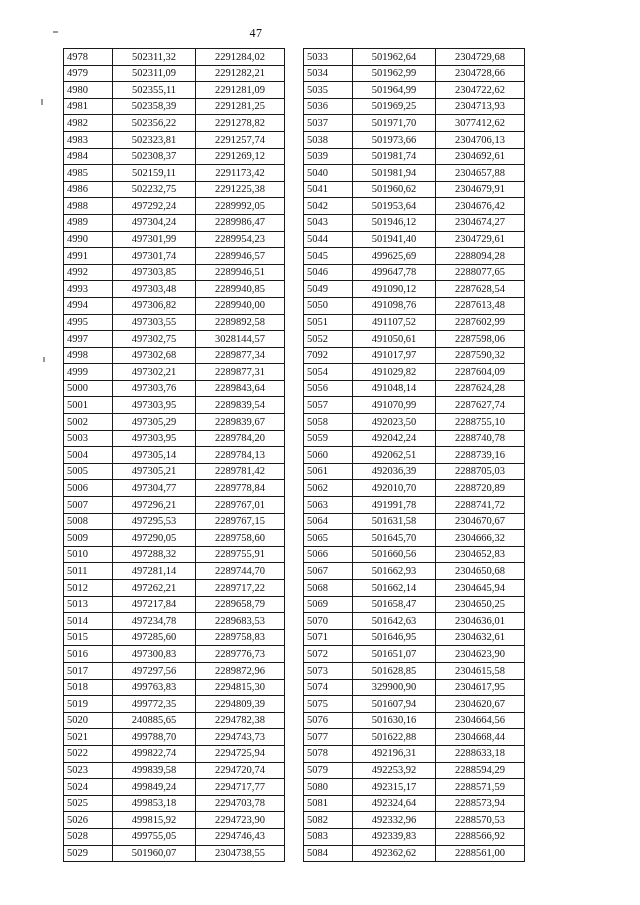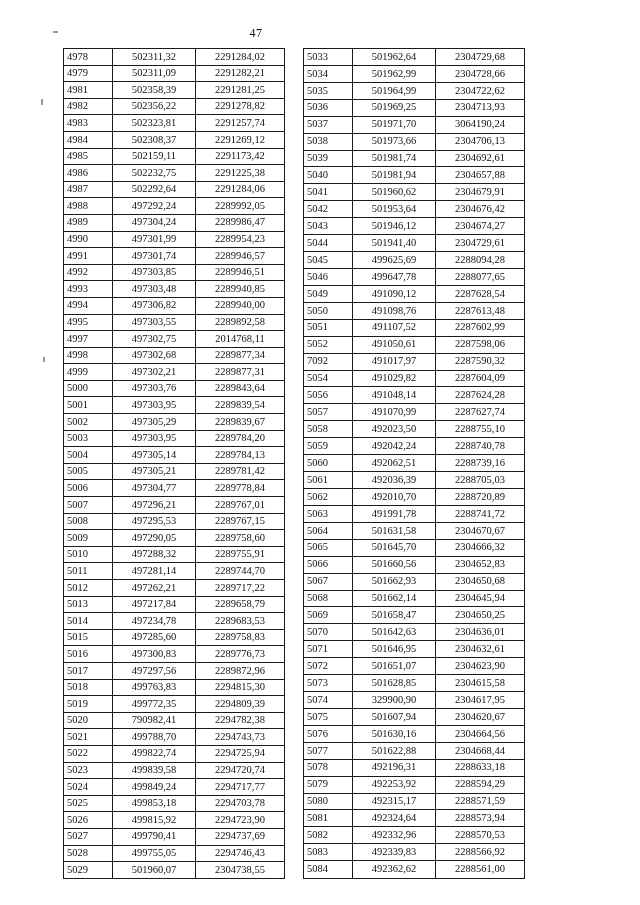--- a/index.html
+++ b/index.html
@@ -83,20 +83,25 @@
             <td class="c-id">4978</td>
             <td class="c-v1">502311,32</td>
             <td class="c-v2">2291284,02</td>
           </tr>
           <tr>
             <td class="c-id">4979</td>
             <td class="c-v1">502311,09</td>
             <td class="c-v2">2291282,21</td>
           </tr>
           <tr>
+            <td class="c-id">4980</td>
+            <td class="c-v1">502355,11</td>
+            <td class="c-v2">2291281,09</td>
+          </tr>
+          <tr>
             <td class="c-id">4981</td>
             <td class="c-v1">502358,39</td>
             <td class="c-v2">2291281,25</td>
           </tr>
           <tr>
             <td class="c-id">4982</td>
             <td class="c-v1">502356,22</td>
             <td class="c-v2">2291278,82</td>
           </tr>
           <tr>
@@ -113,25 +118,20 @@
             <td class="c-id">4985</td>
             <td class="c-v1">502159,11</td>
             <td class="c-v2">2291173,42</td>
           </tr>
           <tr>
             <td class="c-id">4986</td>
             <td class="c-v1">502232,75</td>
             <td class="c-v2">2291225,38</td>
           </tr>
           <tr>
-            <td class="c-id">4987</td>
-            <td class="c-v1">502292,64</td>
-            <td class="c-v2">2291284,06</td>
-          </tr>
-          <tr>
             <td class="c-id">4988</td>
             <td class="c-v1">497292,24</td>
             <td class="c-v2">2289992,05</td>
           </tr>
           <tr>
             <td class="c-id">4989</td>
             <td class="c-v1">497304,24</td>
             <td class="c-v2">2289986,47</td>
           </tr>
           <tr>
@@ -160,21 +160,21 @@
             <td class="c-v2">2289940,00</td>
           </tr>
           <tr>
             <td class="c-id">4995</td>
             <td class="c-v1">497303,55</td>
             <td class="c-v2">2289892,58</td>
           </tr>
           <tr>
             <td class="c-id">4997</td>
             <td class="c-v1">497302,75</td>
-            <td class="c-v2">2014768,11</td>
+            <td class="c-v2">3028144,57</td>
           </tr>
           <tr>
             <td class="c-id">4998</td>
             <td class="c-v1">497302,68</td>
             <td class="c-v2">2289877,34</td>
           </tr>
           <tr>
             <td class="c-id">4999</td>
             <td class="c-v1">497302,21</td>
             <td class="c-v2">2289877,31</td>
@@ -274,21 +274,21 @@
             <td class="c-v1">499763,83</td>
             <td class="c-v2">2294815,30</td>
           </tr>
           <tr>
             <td class="c-id">5019</td>
             <td class="c-v1">499772,35</td>
             <td class="c-v2">2294809,39</td>
           </tr>
           <tr>
             <td class="c-id">5020</td>
-            <td class="c-v1">790982,41</td>
+            <td class="c-v1">240885,65</td>
             <td class="c-v2">2294782,38</td>
           </tr>
           <tr>
             <td class="c-id">5021</td>
             <td class="c-v1">499788,70</td>
             <td class="c-v2">2294743,73</td>
           </tr>
           <tr>
             <td class="c-id">5022</td>
             <td class="c-v1">499822,74</td>
@@ -306,25 +306,20 @@
           </tr>
           <tr>
             <td class="c-id">5025</td>
             <td class="c-v1">499853,18</td>
             <td class="c-v2">2294703,78</td>
           </tr>
           <tr>
             <td class="c-id">5026</td>
             <td class="c-v1">499815,92</td>
             <td class="c-v2">2294723,90</td>
-          </tr>
-          <tr>
-            <td class="c-id">5027</td>
-            <td class="c-v1">499790,41</td>
-            <td class="c-v2">2294737,69</td>
           </tr>
           <tr>
             <td class="c-id">5028</td>
             <td class="c-v1">499755,05</td>
             <td class="c-v2">2294746,43</td>
           </tr>
           <tr>
             <td class="c-id">5029</td>
             <td class="c-v1">501960,07</td>
             <td class="c-v2">2304738,55</td>
@@ -349,21 +344,21 @@
             <td class="c-v2">2304722,62</td>
           </tr>
           <tr>
             <td class="c-id">5036</td>
             <td class="c-v1">501969,25</td>
             <td class="c-v2">2304713,93</td>
           </tr>
           <tr>
             <td class="c-id">5037</td>
             <td class="c-v1">501971,70</td>
-            <td class="c-v2">3064190,24</td>
+            <td class="c-v2">3077412,62</td>
           </tr>
           <tr>
             <td class="c-id">5038</td>
             <td class="c-v1">501973,66</td>
             <td class="c-v2">2304706,13</td>
           </tr>
           <tr>
             <td class="c-id">5039</td>
             <td class="c-v1">501981,74</td>
             <td class="c-v2">2304692,61</td>

